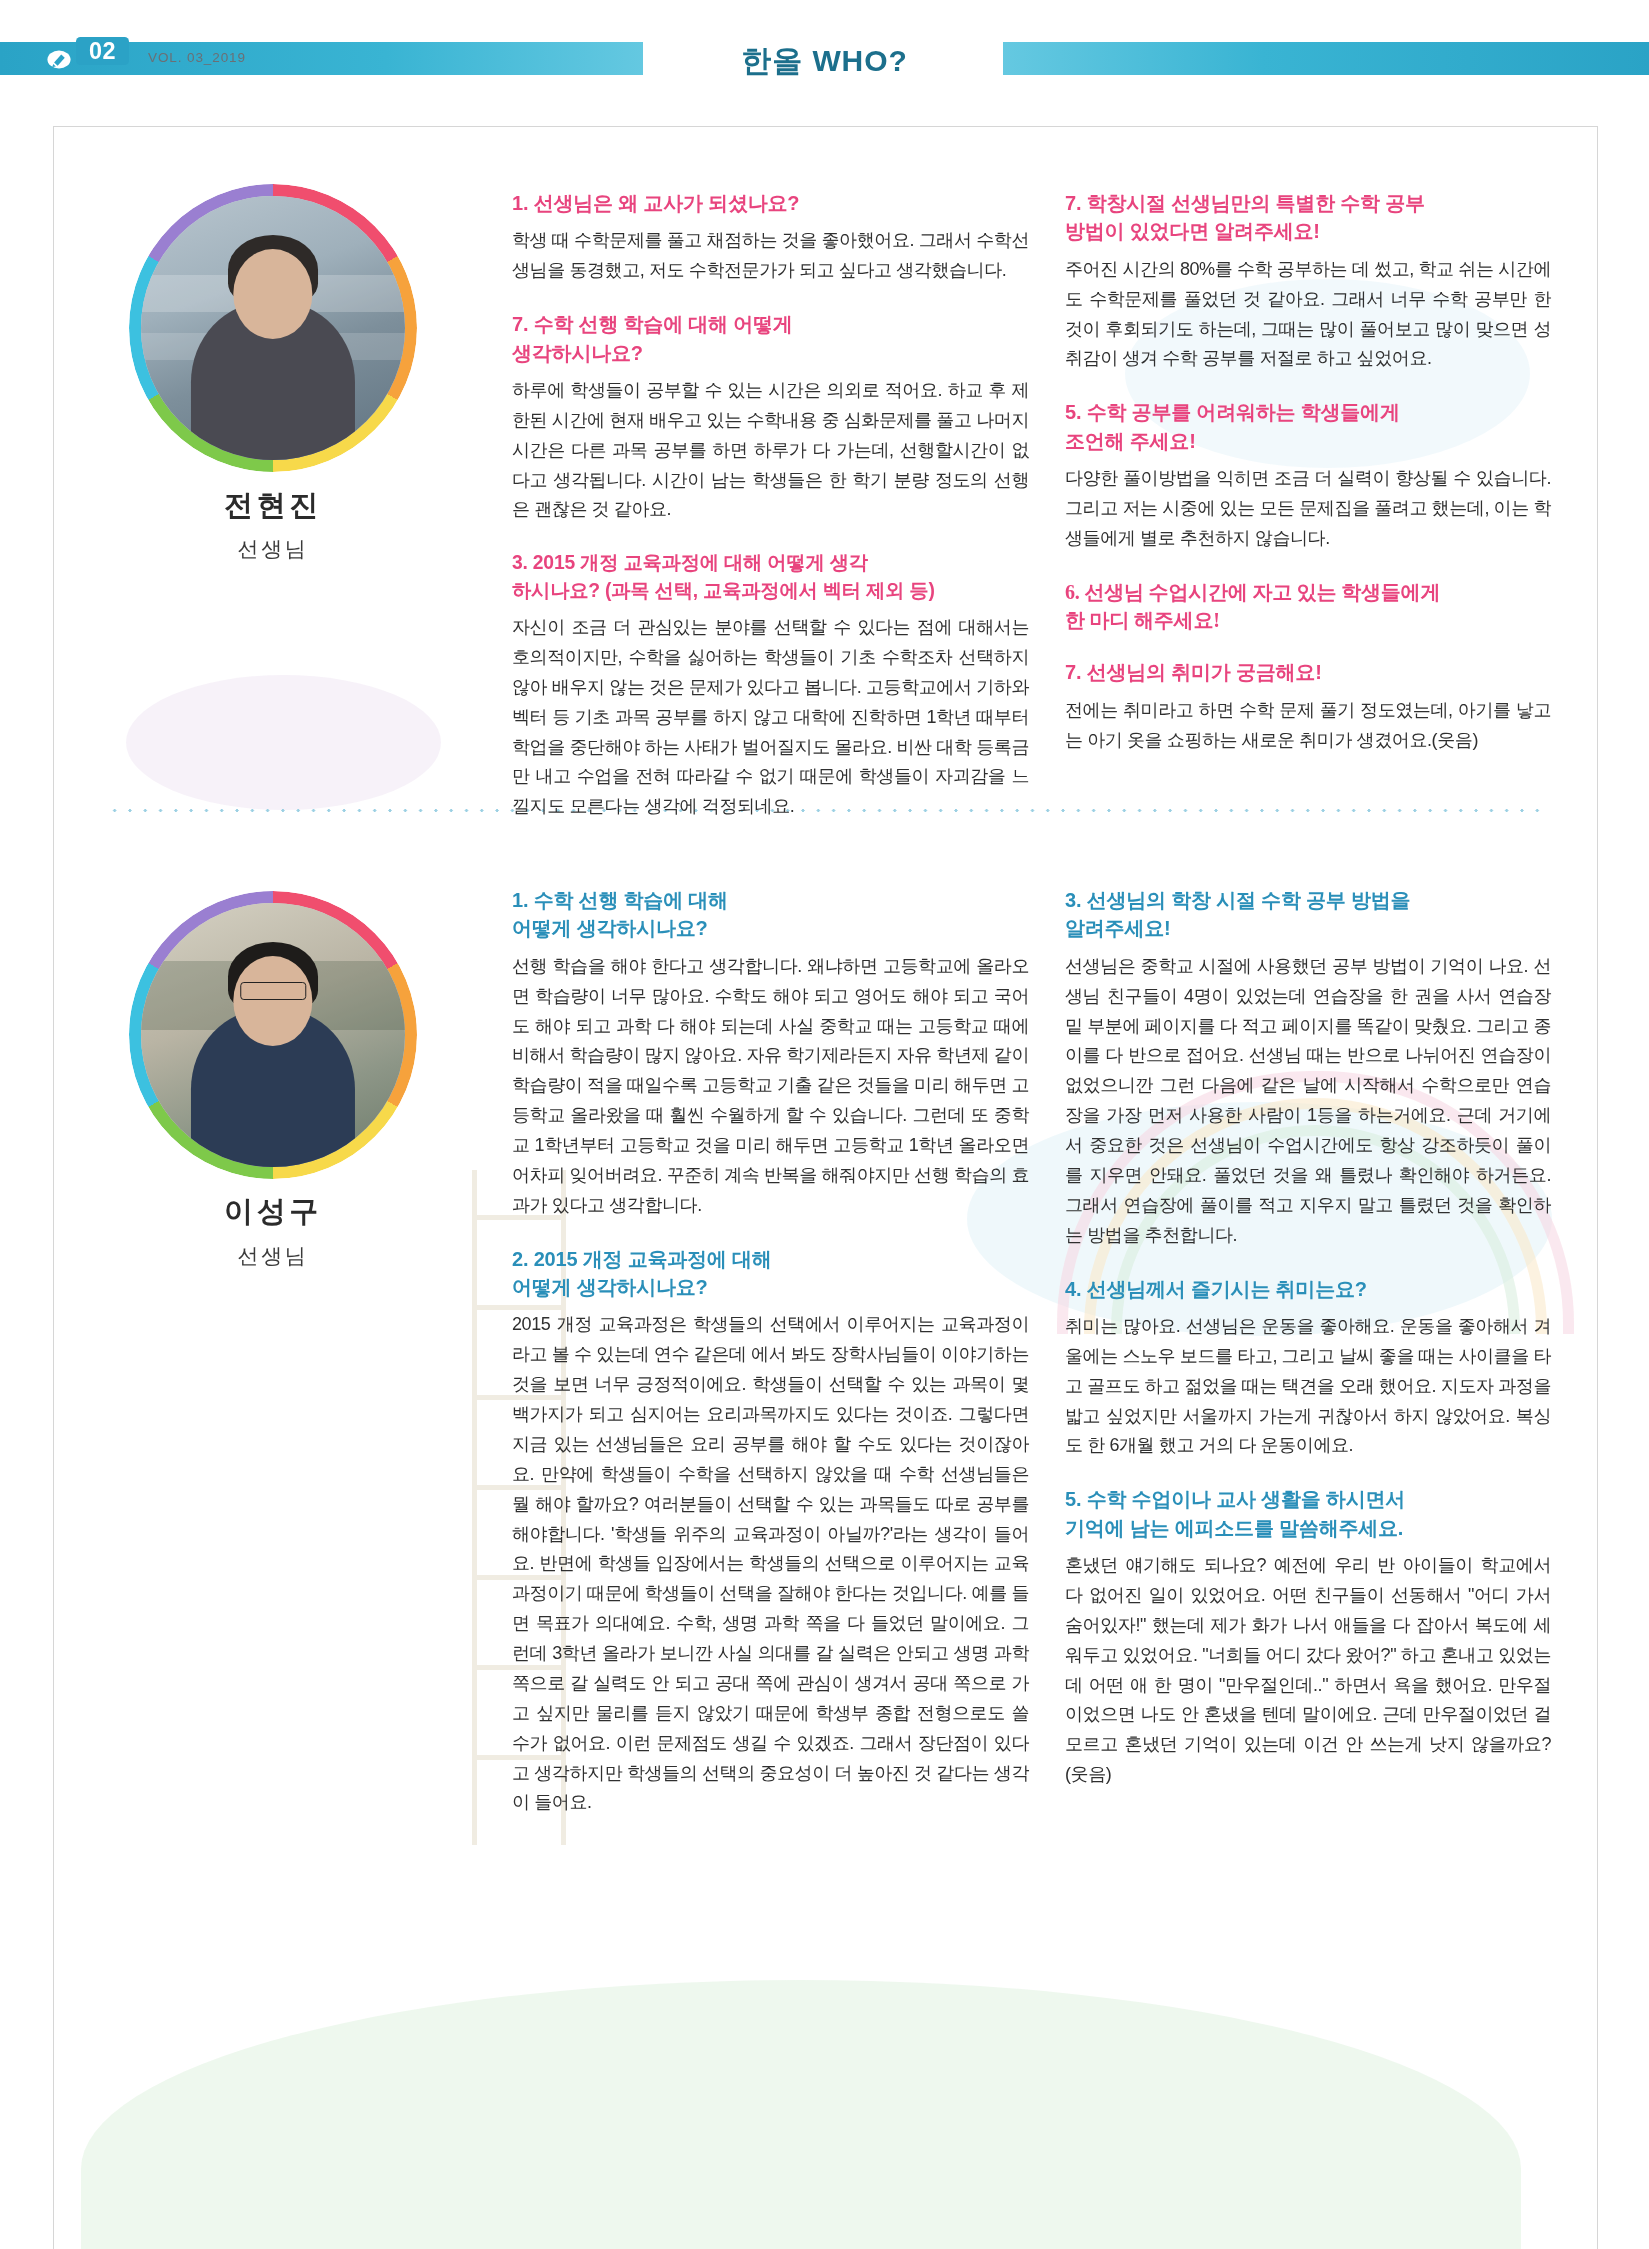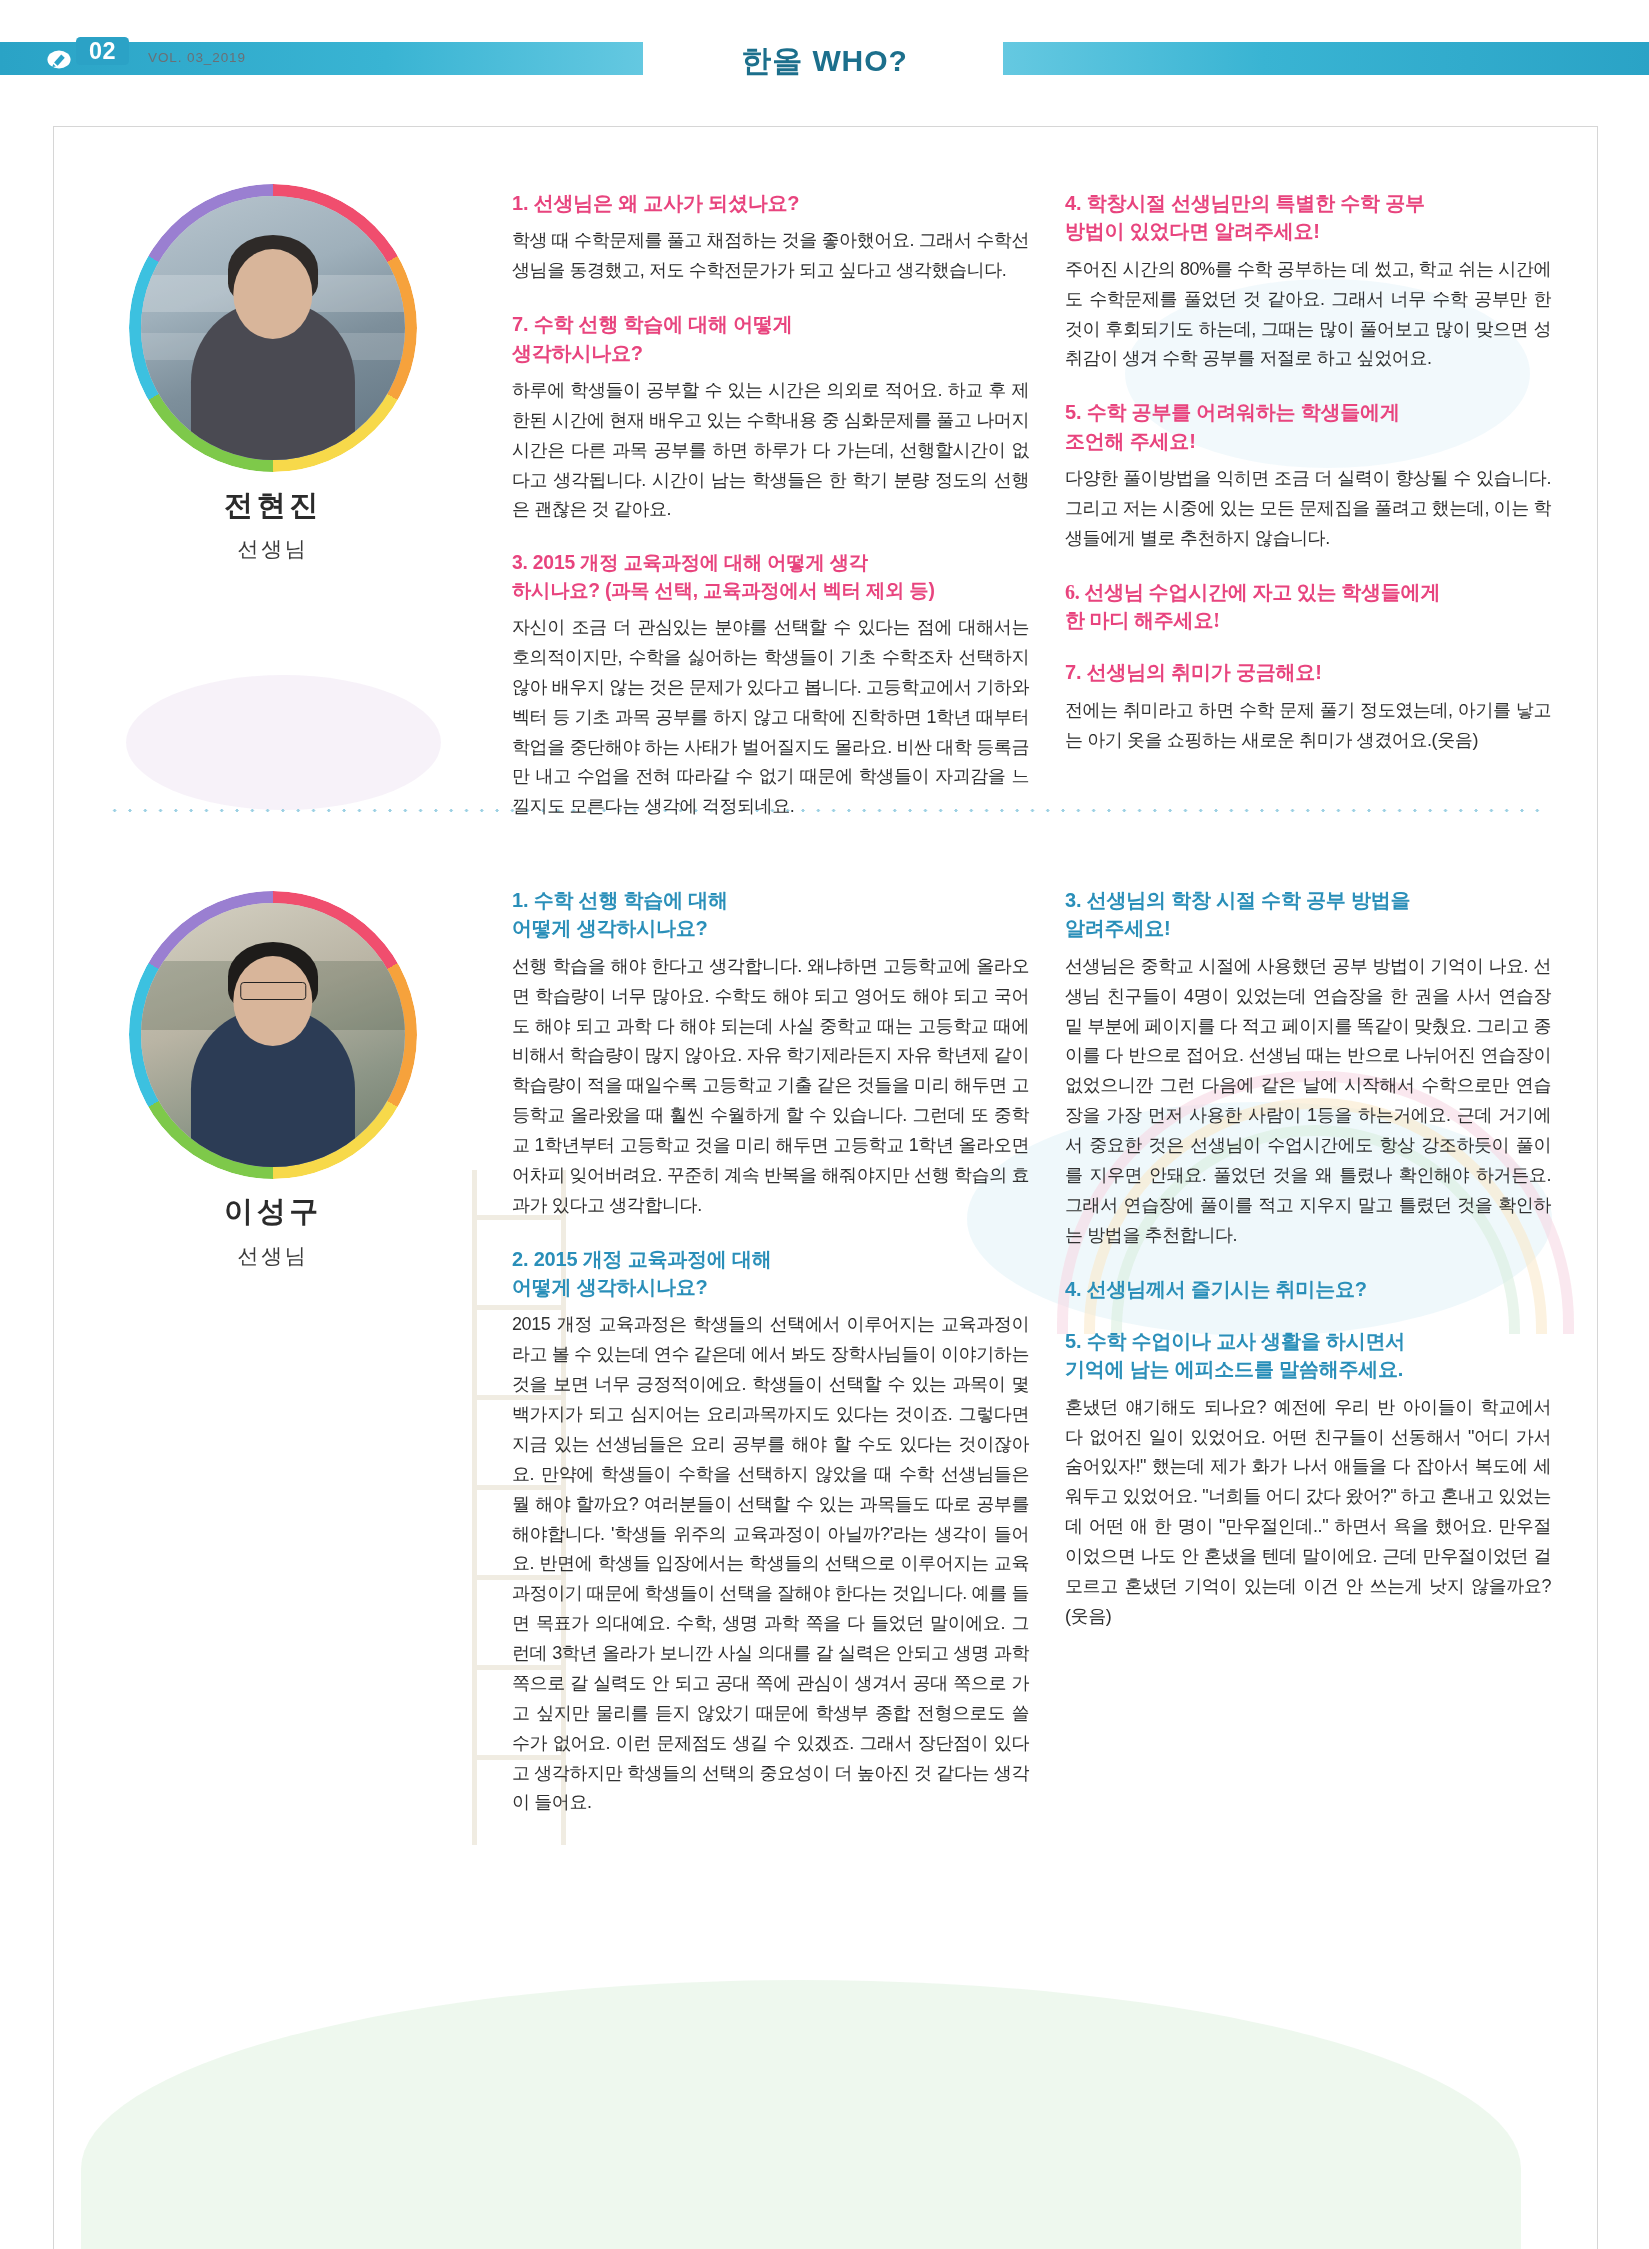--- a/index.html
+++ b/index.html
@@ -161,21 +161,21 @@
       </div>
       <div class="blk">
         <div class="q pink" style="white-space:pre-line;font-size:19.3px;">3. 2015 개정 교육과정에 대해 어떻게 생각
     하시나요? (과목 선택, 교육과정에서 벡터 제외 등)</div>
         <div class="a">자신이 조금 더 관심있는 분야를 선택할 수 있다는 점에 대해서는 호의적이지만, 수학을 싫어하는 학생들이 기초 수학조차 선택하지 않아 배우지 않는 것은 문제가 있다고 봅니다. 고등학교에서 기하와 벡터 등 기초 과목 공부를 하지 않고 대학에 진학하면 1학년 때부터 학업을 중단해야 하는 사태가 벌어질지도 몰라요. 비싼 대학 등록금만 내고 수업을 전혀 따라갈 수 없기 때문에 학생들이 자괴감을 느낄지도 모른다는 생각에 걱정되네요.</div>
       </div>
     </div>
 
     <div class="col" style="left:1012px;top:63px;width:486px;">
       <div class="blk">
-        <div class="q pink" style="white-space:pre-line;">4. 학창시절 선생님만의 특별한 수학 공부
+        <div class="q pink" style="white-space:pre-line;">7. 학창시절 선생님만의 특별한 수학 공부
     방법이 있었다면 알려주세요!</div>
         <div class="a">주어진 시간의 80%를 수학 공부하는 데 썼고, 학교 쉬는 시간에도 수학문제를 풀었던 것 같아요. 그래서 너무 수학 공부만 한 것이 후회되기도 하는데, 그때는 많이 풀어보고 많이 맞으면 성취감이 생겨 수학 공부를 저절로 하고 싶었어요.</div>
       </div>
       <div class="blk">
         <div class="q pink" style="white-space:pre-line;">5. 수학 공부를 어려워하는 학생들에게
     조언해 주세요!</div>
         <div class="a">다양한 풀이방법을 익히면 조금 더 실력이 향상될 수 있습니다. 그리고 저는 시중에 있는 모든 문제집을 풀려고 했는데, 이는 학생들에게 별로 추천하지 않습니다.</div>
       </div>
       <div class="blk">
         <div class="q pink" style="white-space:pre-line;font-family:Liberation Serif, serif;">6. 선생님 수업시간에 자고 있는 학생들에게
@@ -218,20 +218,21 @@
     </div>
 
     <div class="col" style="left:1012px;top:760px;width:486px;">
       <div class="blk">
         <div class="q blue" style="white-space:pre-line;">3. 선생님의 학창 시절 수학 공부 방법을
     알려주세요!</div>
         <div class="a">선생님은 중학교 시절에 사용했던 공부 방법이 기억이 나요. 선생님 친구들이 4명이 있었는데 연습장을 한 권을 사서 연습장 밑 부분에 페이지를 다 적고 페이지를 똑같이 맞췄요. 그리고 종이를 다 반으로 접어요. 선생님 때는 반으로 나뉘어진 연습장이 없었으니깐 그런 다음에 같은 날에 시작해서 수학으로만 연습장을 가장 먼저 사용한 사람이 1등을 하는거에요. 근데 거기에서 중요한 것은 선생님이 수업시간에도 항상 강조하듯이 풀이를 지우면 안돼요. 풀었던 것을 왜 틀렸나 확인해야 하거든요. 그래서 연습장에 풀이를 적고 지우지 말고 틀렸던 것을 확인하는 방법을 추천합니다.</div>
       </div>
       <div class="blk">
         <div class="q blue">4. 선생님께서 즐기시는 취미는요?</div>
+        <div class="a">취미는 많아요. 선생님은 운동을 좋아해요. 운동을 좋아해서 겨울에는 스노우 보드를 타고, 그리고 날씨 좋을 때는 사이클을 타고 골프도 하고 젊었을 때는 택견을 오래 했어요. 지도자 과정을 밟고 싶었지만 서울까지 가는게 귀찮아서 하지 않았어요. 복싱도 한 6개월 했고 거의 다 운동이에요.</div>
       </div>
       <div class="blk">
         <div class="q blue" style="white-space:pre-line;">5. 수학 수업이나 교사 생활을 하시면서
     기억에 남는 에피소드를 말씀해주세요.</div>
         <div class="a">혼냈던 얘기해도 되나요? 예전에 우리 반 아이들이 학교에서 다 없어진 일이 있었어요. 어떤 친구들이 선동해서 "어디 가서 숨어있자!" 했는데 제가 화가 나서 애들을 다 잡아서 복도에 세워두고 있었어요. "너희들 어디 갔다 왔어?" 하고 혼내고 있었는데 어떤 애 한 명이 "만우절인데.." 하면서 욕을 했어요. 만우절이었으면 나도 안 혼냈을 텐데 말이에요. 근데 만우절이었던 걸 모르고 혼냈던 기억이 있는데 이건 안 쓰는게 낫지 않을까요?(웃음)</div>
       </div>
     </div>
   </div>
 
 </div>

